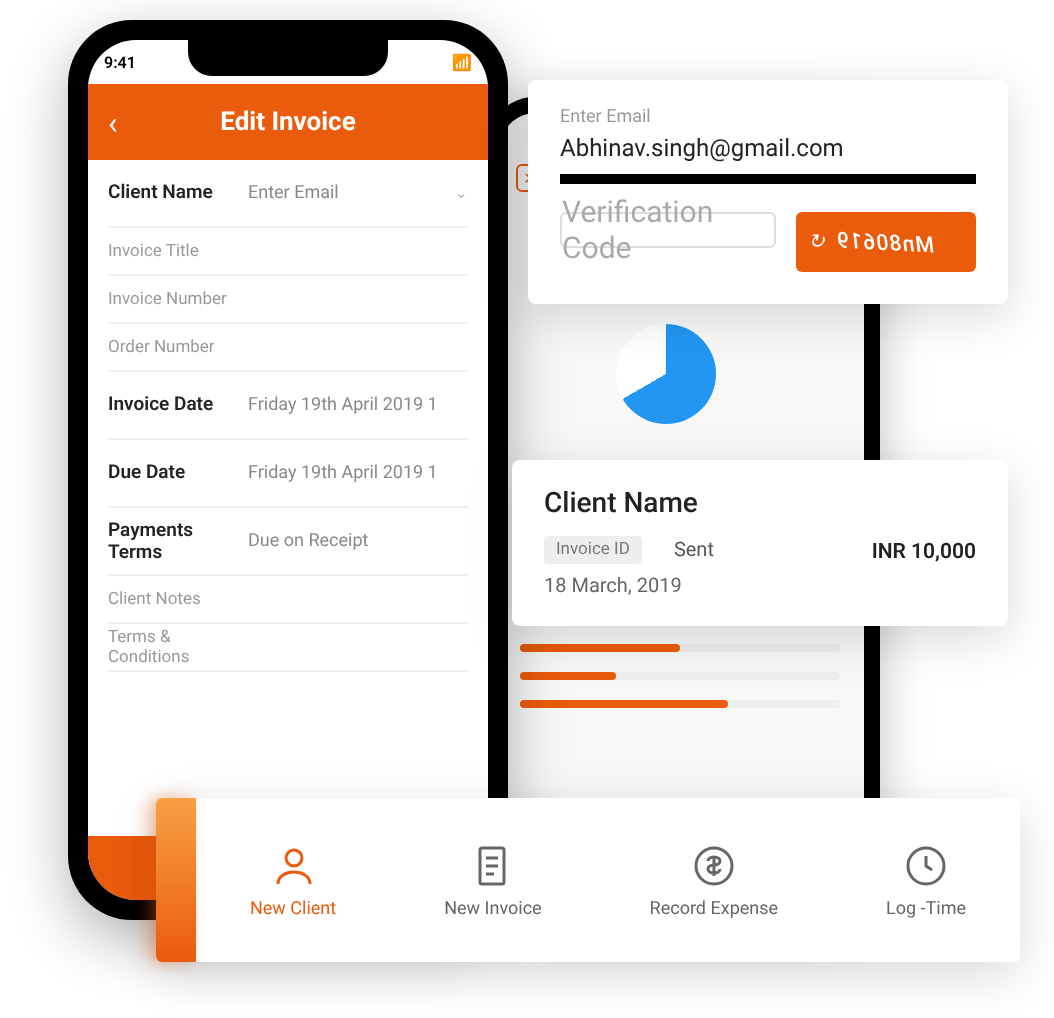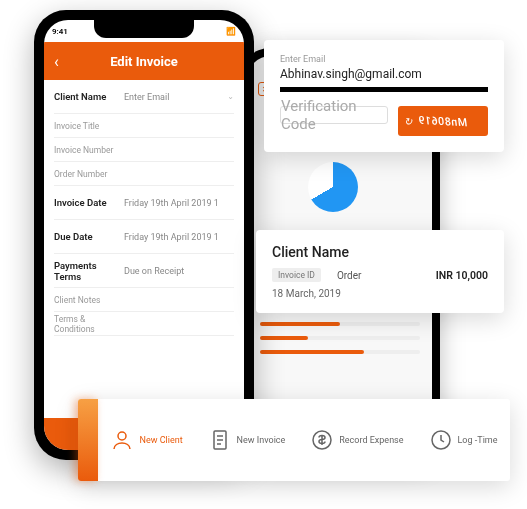--- a/index.html
+++ b/index.html
@@ -80,21 +80,21 @@
 .clientcard .cdate { font-size: 10px; color: #666; }
 
 
 .actionbar {
   position: absolute; left: 78px; bottom: 28px; width: 432px; height: 82px;
   background: #fff; box-shadow: 0 6px 24px rgba(0,0,0,0.15); border-radius: 3px;
   display: flex; align-items: center; z-index: 6;
 }
 .actionbar .accent { width: 20px; height: 100%; background: linear-gradient(#f7a044, #ea5b0c); border-top-left-radius: 3px; border-bottom-left-radius: 3px; box-shadow: -3px 0 8px rgba(234,91,12,0.4); }
 .actionbar .items { flex: 1; display: flex; justify-content: space-around; align-items: center; }
-.actionbar .item { display: flex; align-items: center; gap: 5px; font-size: 9px; color: #666; }
+.actionbar .item { display: flex; flex-direction: column; align-items: center; gap: 5px; font-size: 9px; color: #666; }
 .actionbar .item.active { color: #ea5b0c; }
 .actionbar .item svg { width: 24px; height: 24px; }
 .actionbar .item.active svg { stroke: #ea5b0c; }
 </style>
 </head>
 <body>
 
 <div class="phone2">
   <div class="screen">
     <div class="notch"></div>
@@ -177,21 +177,21 @@
       <span class="refresh">↻</span>
       <span class="txt">Mn80619</span>
     </div>
   </div>
 </div>
 
 <div class="card clientcard">
   <div class="cname">Client Name</div>
   <div class="crow">
     <span class="tag">Invoice ID</span>
-    <span class="status">Order</span>
+    <span class="status">Sent</span>
     <span class="amount">INR 10,000</span>
   </div>
   <div class="cdate">18 March, 2019</div>
 </div>
 
 <div class="actionbar">
   <div class="accent"></div>
   <div class="items">
     <div class="item active">
       <svg viewBox="0 0 24 24" fill="none" stroke="#ea5b0c" stroke-width="1.5">

